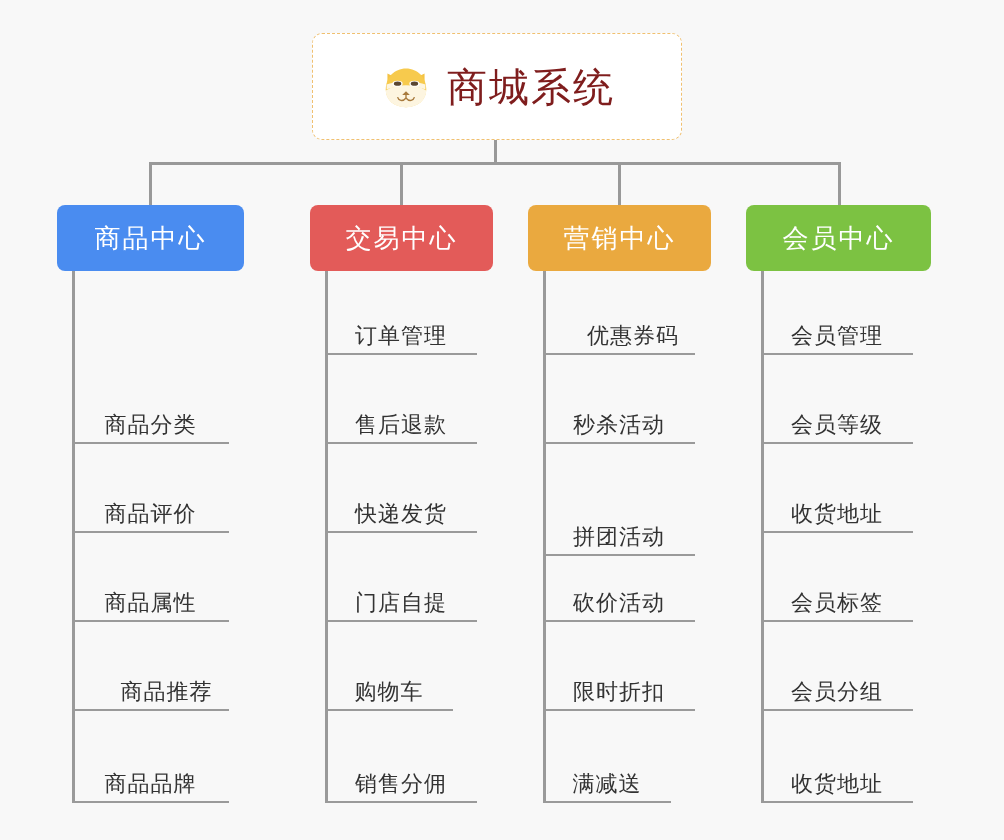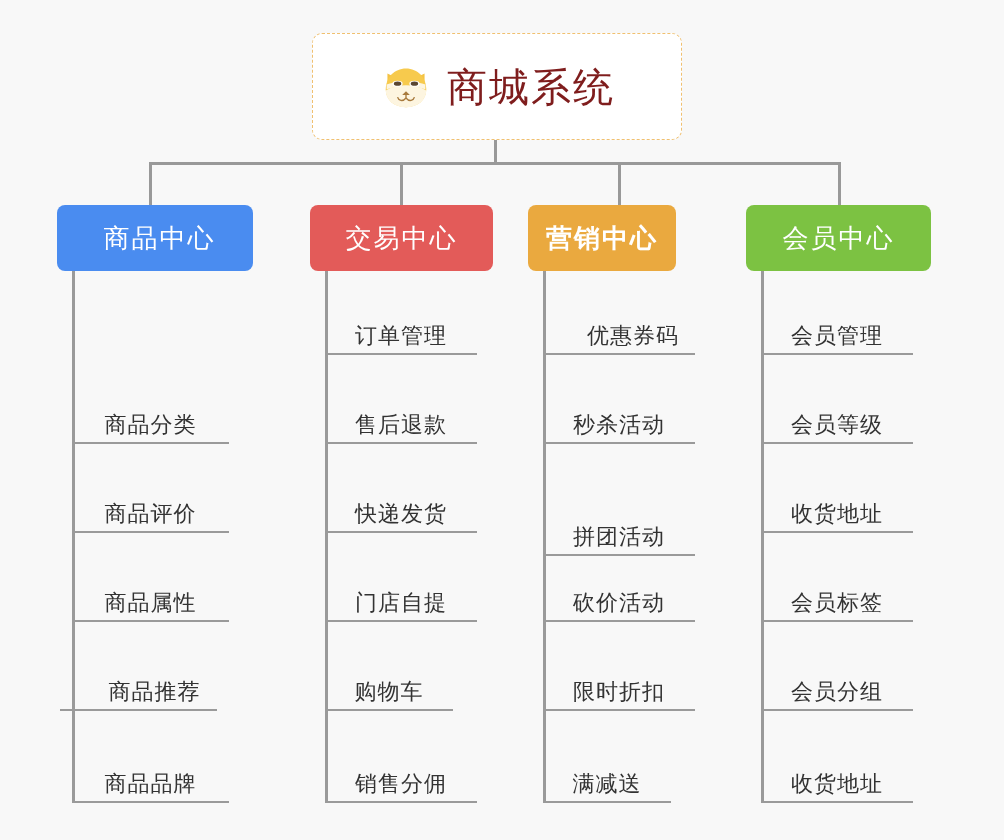--- a/index.html
+++ b/index.html
@@ -133,35 +133,35 @@
 
   <div class="conn conn-v" style="left:494px; top:140px; height:25px;"></div>
 
   <div class="conn conn-h" style="left:149px; top:162px; width:692px;"></div>
 
   <div class="conn conn-v" style="left:149px; top:162px; height:45px;"></div>
   <div class="conn conn-v" style="left:400px; top:162px; height:45px;"></div>
   <div class="conn conn-v" style="left:618px; top:162px; height:45px;"></div>
   <div class="conn conn-v" style="left:838px; top:162px; height:45px;"></div>
 
-  <div class="cat-box" style="left:57px; width:187px; background:#4a8cf0;padding-left:9px;">
+  <div class="cat-box" style="left:57px; width:187px; background:#4a8cf0;">
     <span>商品中心</span>
   </div>
   <div class="spine" style="left:72px; top:271px; height:532px;"></div>
 
   <div class="leaf" style="left:72px; top:392px; width:157px;">
     <span class="leaf-label">商品分类</span>
   </div>
   <div class="leaf" style="left:72px; top:481px; width:157px;">
     <span class="leaf-label">商品评价</span>
   </div>
   <div class="leaf" style="left:72px; top:570px; width:157px;">
     <span class="leaf-label">商品属性</span>
   </div>
-  <div class="leaf" style="left:60px; top:659px; width:157px;padding-left:32px;">
+  <div class="leaf" style="left:72px; top:659px; width:157px;padding-left:32px;">
     <span class="leaf-label">商品推荐</span>
   </div>
   <div class="leaf" style="left:72px; top:751px; width:157px;">
     <span class="leaf-label">商品品牌</span>
   </div>
 
   <div class="cat-box" style="left:310px; width:183px; background:#e35b59;">
     <span>交易中心</span>
   </div>
   <div class="spine" style="left:325px; top:271px; height:532px;"></div>
@@ -178,21 +178,21 @@
   <div class="leaf" style="left:325px; top:570px; width:152px;">
     <span class="leaf-label">门店自提</span>
   </div>
   <div class="leaf" style="left:325px; top:659px; width:128px;">
     <span class="leaf-label">购物车</span>
   </div>
   <div class="leaf" style="left:325px; top:751px; width:152px;">
     <span class="leaf-label">销售分佣</span>
   </div>
 
-  <div class="cat-box" style="left:528px; width:148px; background:#eaa93f;font-weight:bold;">
+  <div class="cat-box" style="left:528px; width:183px; background:#eaa93f;">
     <span>营销中心</span>
   </div>
   <div class="spine" style="left:543px; top:271px; height:532px;"></div>
 
   <div class="leaf" style="left:543px; top:303px; width:152px;padding-left:28px;">
     <span class="leaf-label">优惠券码</span>
   </div>
   <div class="leaf" style="left:543px; top:392px; width:152px;">
     <span class="leaf-label">秒杀活动</span>
   </div>

